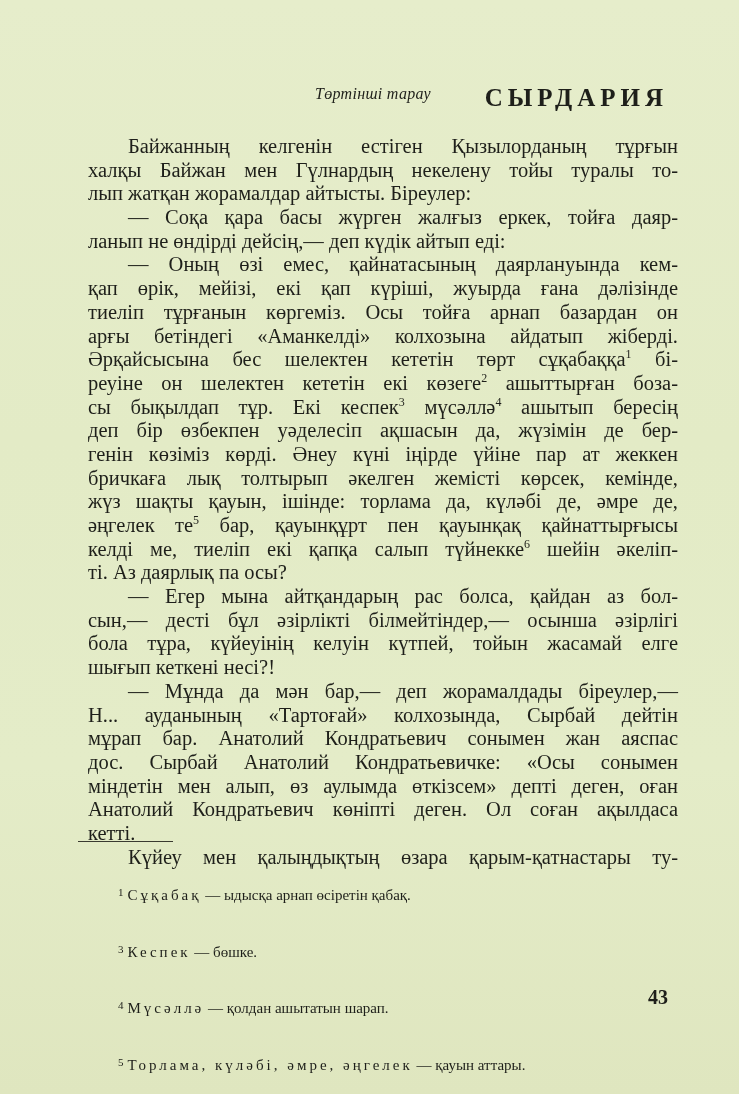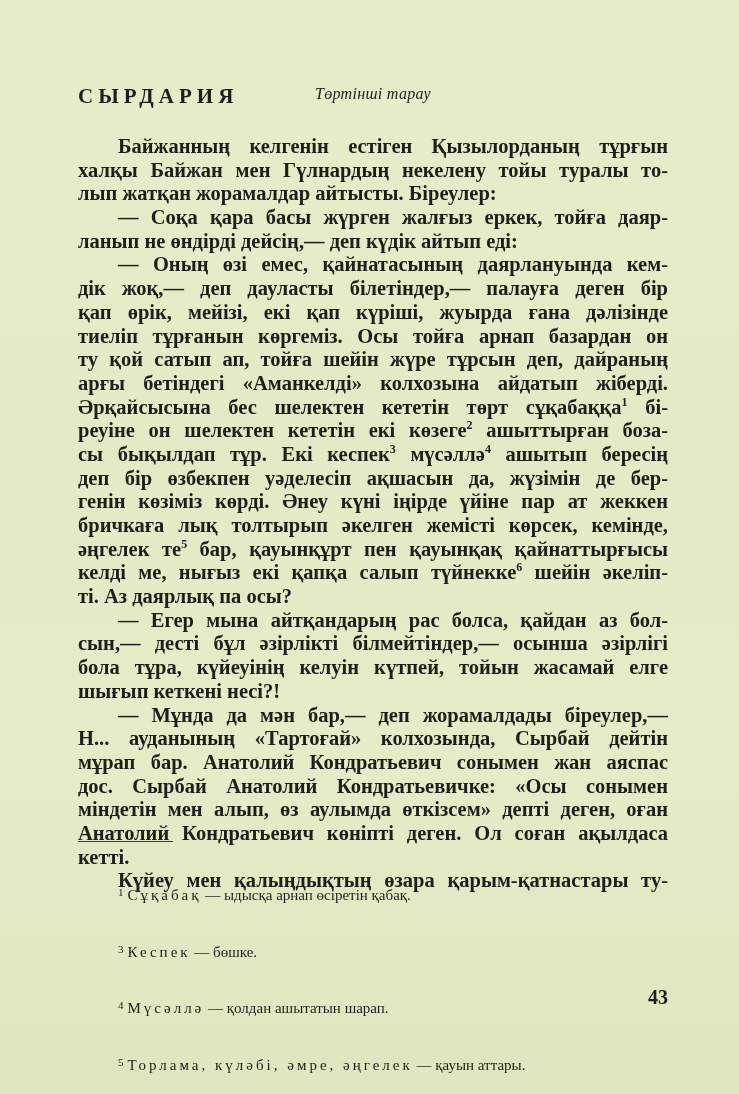--- a/index.html
+++ b/index.html
@@ -30,33 +30,32 @@
       font-style: italic;
       font-size: 16px;
       letter-spacing: 0.3px;
       margin-top: 41px;
     }
     .chapter-title {
       position: absolute;
       top: 84px;
       left: 0;
       width: 590px;
-      text-align: left;
-      font-size: 21px;
+      text-align: right;
+      font-size: 25px;
       font-weight: bold;
       letter-spacing: 5px;
     }
     .body-text {
       position: absolute;
       top: 135px;
-      left: 0;
+      left: 10px;
       width: 590px;
       font-size: 20.5px;
       line-height: 23.7px;
-      font-weight: bold;
     }
     .line {
       display: block;
       white-space: nowrap;
       text-align: justify;
       text-align-last: justify;
       height: 23.7px;
     }
     .line.last {
       text-align-last: left;
@@ -119,33 +118,32 @@
   <div class="running-head">Төртінші тарау</div>
   <div class="chapter-title">СЫРДАРИЯ</div>
 
   <div class="body-text" id="body-text">
       <span class="line indent"><span>Байжанның келгенін естіген Қызылорданың тұрғын</span></span>
       <span class="line"><span>халқы Байжан мен Гүлнардың некелену тойы туралы то-</span></span>
       <span class="line last"><span>лып жатқан жорамалдар айтысты. Біреулер:</span></span>
       <span class="line indent"><span>— Соқа қара басы жүрген жалғыз еркек, тойға даяр-</span></span>
       <span class="line last"><span>ланып не өндірді дейсің,— деп күдік айтып еді:</span></span>
       <span class="line indent"><span>— Оның өзі емес, қайнатасының даярлануында кем-</span></span>
-      <span class="line"><span>дік жоқ,— деп дауласты білетіндер,— палауға деген бір</span></span>
       <span class="line"><span>қап өрік, мейізі, екі қап күріші, жуырда ғана дәлізінде</span></span>
       <span class="line"><span>тиеліп тұрғанын көргеміз. Осы тойға арнап базардан он</span></span>
-      <span class="line"><span>ту қой сатып ап, тойға шейін жүре тұрсын деп, дайраның</span></span>
       <span class="line"><span>арғы бетіндегі «Аманкелді» колхозына айдатып жіберді.</span></span>
       <span class="line"><span>Әрқайсысына бес шелектен кететін төрт сұқабаққа</span><sup>1</sup><span> бі-</span></span>
       <span class="line"><span>реуіне он шелектен кететін екі көзеге</span><sup>2</sup><span> ашыттырған боза-</span></span>
       <span class="line"><span>сы бықылдап тұр. Екі кеспек</span><sup>3</sup><span> мүсәллә</span><sup>4</sup><span> ашытып бересің</span></span>
       <span class="line"><span>деп бір өзбекпен уәделесіп ақшасын да, жүзімін де бер-</span></span>
       <span class="line"><span>генін көзіміз көрді. Әнеу күні іңірде үйіне пар ат жеккен</span></span>
       <span class="line"><span>бричкаға лық толтырып әкелген жемісті көрсек, кемінде,</span></span>
+      <span class="line"><span>жүз шақты қауын, ішінде: торлама да, күләбі де, әмре де,</span></span>
       <span class="line"><span>әңгелек те</span><sup>5</sup><span> бар, қауынқұрт пен қауынқақ қайнаттырғысы</span></span>
-      <span class="line"><span>келді ме, нығыз екі қапқа салып түйнекке</span><sup>6</sup><span> шейін әкеліп-</span></span>
+      <span class="line"><span>келді ме, тиеліп екі қапқа салып түйнекке</span><sup>6</sup><span> шейін әкеліп-</span></span>
       <span class="line last"><span>ті. Аз даярлық па осы?</span></span>
       <span class="line indent"><span>— Егер мына айтқандарың рас болса, қайдан аз бол-</span></span>
       <span class="line"><span>сын,— десті бұл әзірлікті білмейтіндер,— осынша әзірлігі</span></span>
       <span class="line"><span>бола тұра, күйеуінің келуін күтпей, тойын жасамай елге</span></span>
       <span class="line last"><span>шығып кеткені несі?!</span></span>
       <span class="line indent"><span>— Мұнда да мән бар,— деп жорамалдады біреулер,—</span></span>
       <span class="line"><span>Н... ауданының «Тартоғай» колхозында, Сырбай дейтін</span></span>
       <span class="line"><span>мұрап бар. Анатолий Кондратьевич сонымен жан аяспас</span></span>
       <span class="line"><span>дос. Сырбай Анатолий Кондратьевичке: «Осы сонымен</span></span>
       <span class="line"><span>міндетін мен алып, өз аулымда өткізсем» депті деген, оған</span></span>

